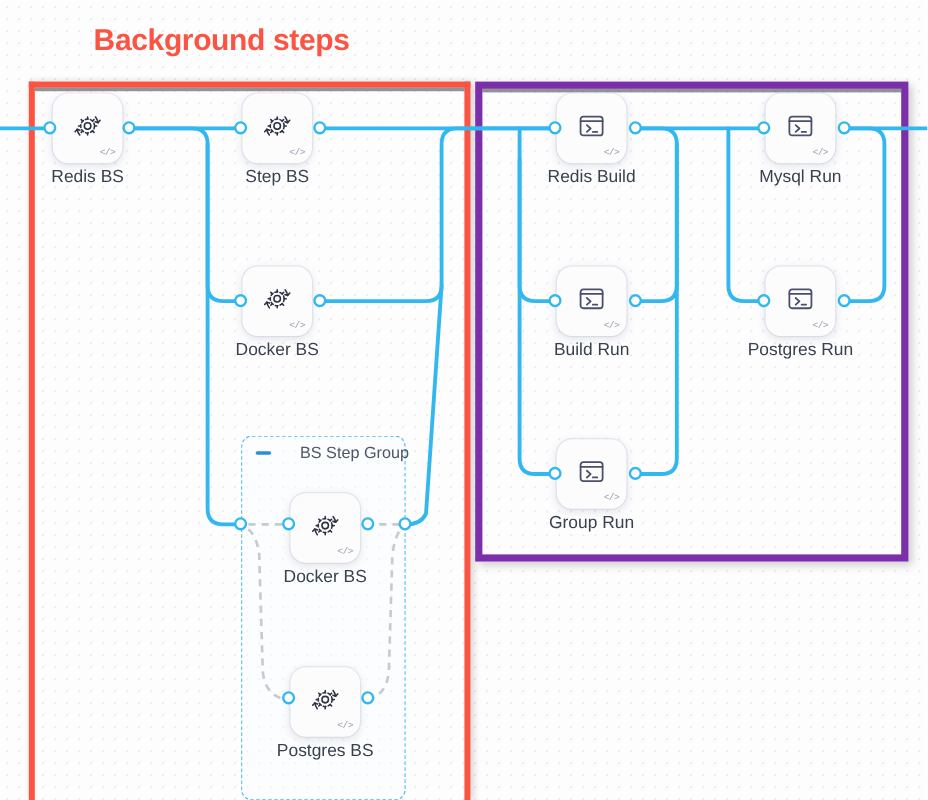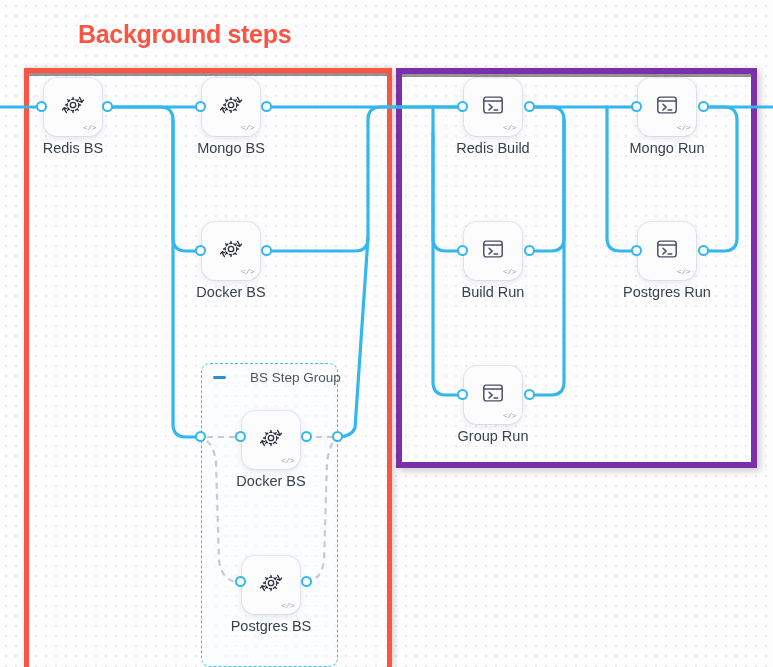--- a/index.html
+++ b/index.html
@@ -257,21 +257,21 @@
           <circle cx="16" cy="16" r="3.1"></circle>
           <path d="M16 9.3v-1.9M16 24.6v-1.9M22.7 16h1.9M7.4 16h1.9M20.7 11.3l1.4-1.4M9.9 22.1l1.4-1.4M20.7 20.7l1.4 1.4M9.9 9.9l1.4 1.4"></path>
           <circle cx="16" cy="16" r="6.6" stroke-dasharray="2.6 2.2"></circle>
           <path d="M23.5 7.4a11 11 0 0 1 2.4 5.4M8.5 24.6a11 11 0 0 1-2.4-5.4"></path>
           <path d="M25.9 12.8l2.0-2.2M25.9 12.8l-2.6-0.9"></path>
           <path d="M6.1 19.2l-2.0 2.2M6.1 19.2l2.6 0.9"></path>
         </g>
       </svg>
       <span class="code-badge">&lt;/&gt;</span>
     </div>
-    <span class="node-label">Mongo BS</span>
+    <span class="node-label">Step BS</span>
   </div>
 
   <div class="node" style="left:202px; top:222px;">
     <div class="node-card">
       <svg class="node-icon" viewBox="0 0 32 32">
         <g fill="none" stroke="#2d3142" stroke-width="1.5" stroke-linecap="round" stroke-linejoin="round">
           <circle cx="16" cy="16" r="3.1"></circle>
           <path d="M16 9.3v-1.9M16 24.6v-1.9M22.7 16h1.9M7.4 16h1.9M20.7 11.3l1.4-1.4M9.9 22.1l1.4-1.4M20.7 20.7l1.4 1.4M9.9 9.9l1.4 1.4"></path>
           <circle cx="16" cy="16" r="6.6" stroke-dasharray="2.6 2.2"></circle>
           <path d="M23.5 7.4a11 11 0 0 1 2.4 5.4M8.5 24.6a11 11 0 0 1-2.4-5.4"></path>
@@ -338,21 +338,21 @@
       <svg class="node-icon" viewBox="0 0 32 32">
         <g fill="none" stroke="#4a4f6b" stroke-width="1.7" stroke-linecap="round" stroke-linejoin="round">
           <rect x="5.5" y="7" width="21" height="18" rx="2.6"></rect>
           <path d="M5.5 11.4h21"></path>
           <path d="M11.5 15.2l3.6 3.2-3.6 3.2"></path>
           <path d="M17.2 21.6h4.2"></path>
         </g>
       </svg>
       <span class="code-badge">&lt;/&gt;</span>
     </div>
-    <span class="node-label">Mongo Run</span>
+    <span class="node-label">Mysql Run</span>
   </div>
 
   <div class="node" style="left:464px; top:222px;">
     <div class="node-card">
       <svg class="node-icon" viewBox="0 0 32 32">
         <g fill="none" stroke="#4a4f6b" stroke-width="1.7" stroke-linecap="round" stroke-linejoin="round">
           <rect x="5.5" y="7" width="21" height="18" rx="2.6"></rect>
           <path d="M5.5 11.4h21"></path>
           <path d="M11.5 15.2l3.6 3.2-3.6 3.2"></path>
           <path d="M17.2 21.6h4.2"></path>

